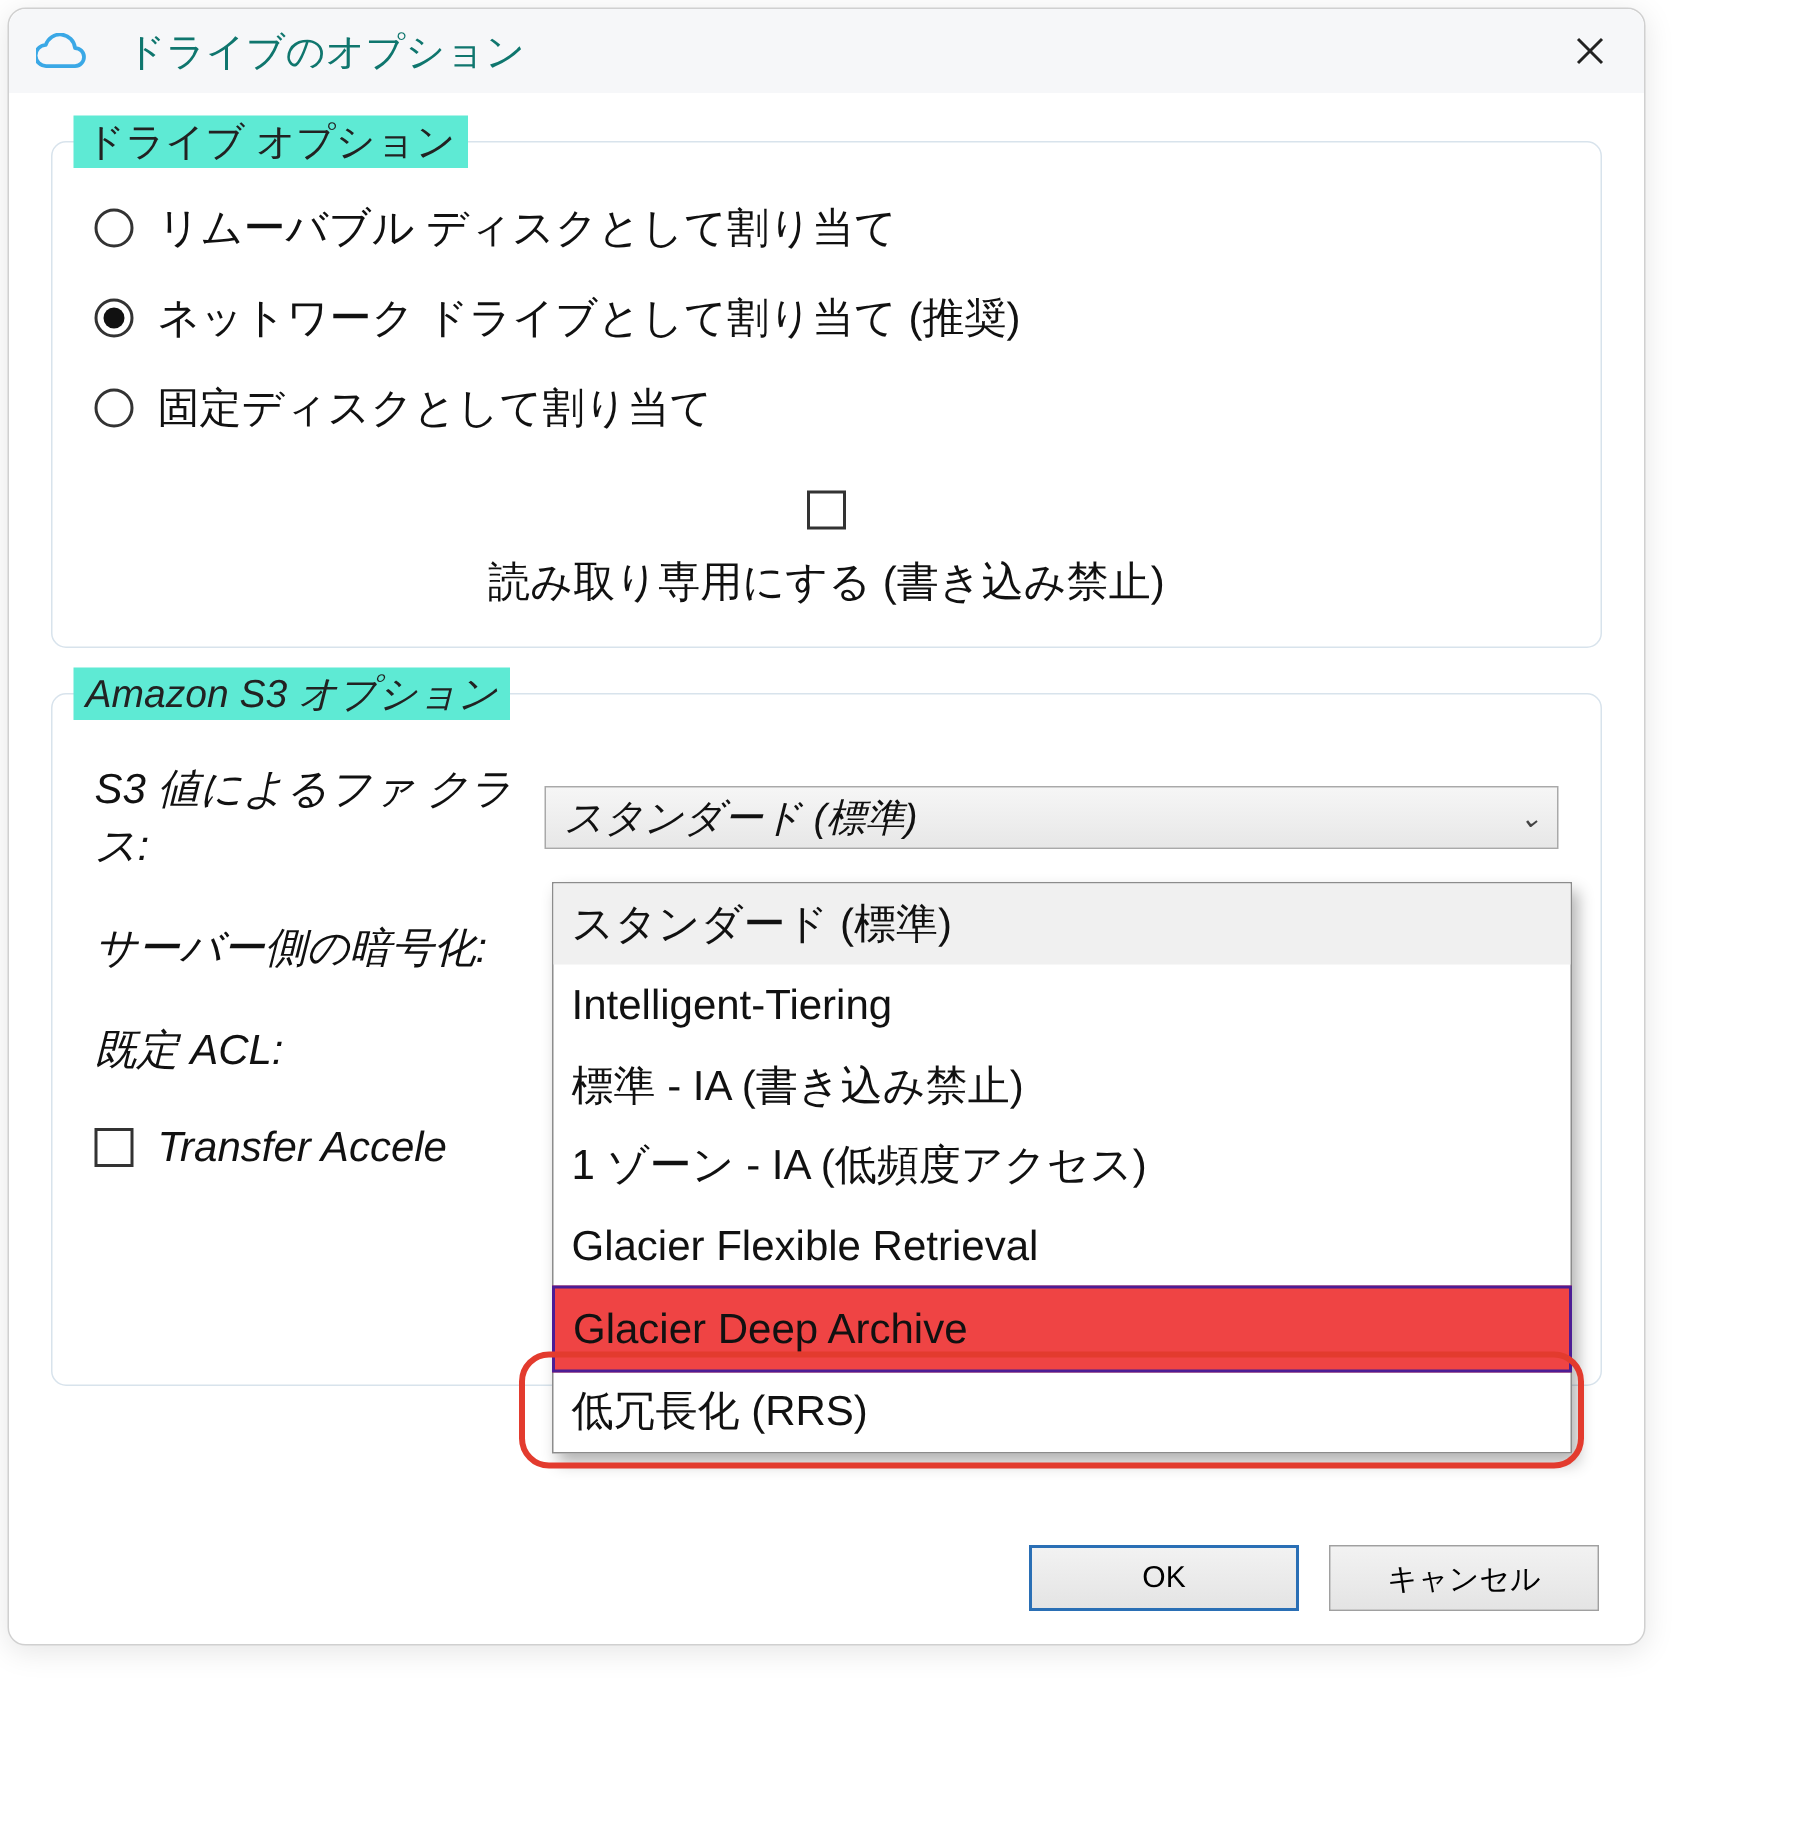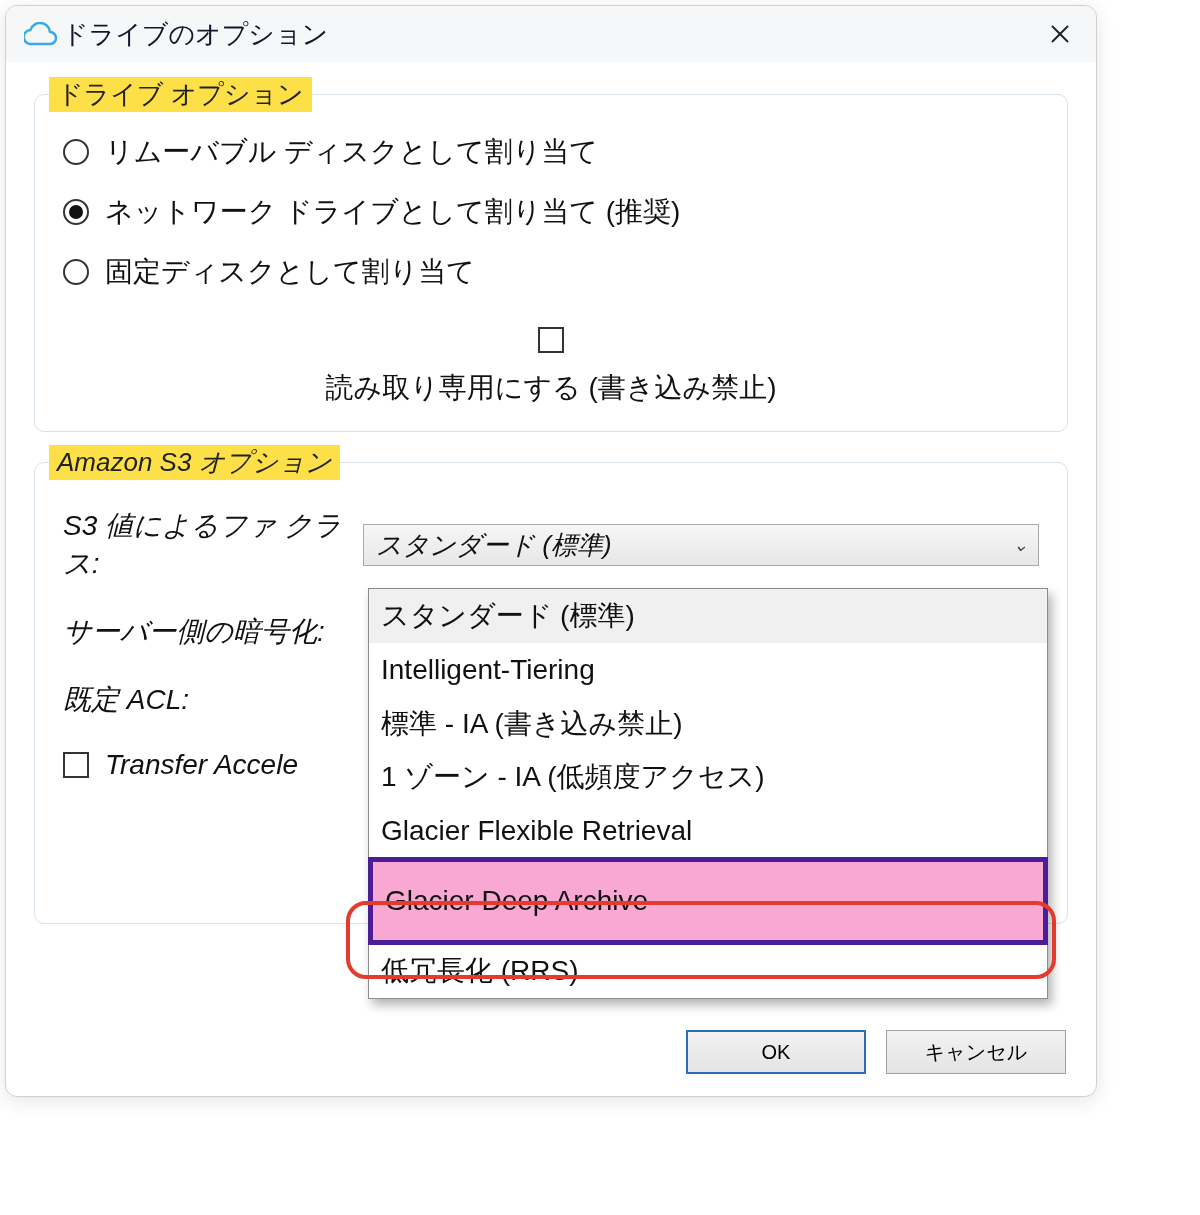--- a/index.html
+++ b/index.html
@@ -29,23 +29,23 @@
     border-top-left-radius: 12px;
     border-top-right-radius: 12px;
     display: flex;
     align-items: center;
     padding: 0 16px 0 18px;
     justify-content: space-between;
   }
   .titlebar-left {
     display: flex;
     align-items: center;
-    gap: 4px;
+    gap: 26px;
     font-size: 26px;
-    color: #0f172a;
+    color: #0f766e;
   }
   .cloud-icon svg { display: block; }
   .close-btn {
     font-size: 28px;
     font-weight: 300;
     width: 40px;
     height: 40px;
     display: flex;
     align-items: center;
     justify-content: center;
@@ -58,21 +58,21 @@
     border: 1px solid #d8e3ec;
     border-radius: 10px;
     padding: 28px 28px 24px 28px;
     position: relative;
     margin-bottom: 30px;
   }
   .legend {
     position: absolute;
     top: -18px;
     left: 14px;
-    background: #fde047;
+    background: #5eead4;
     padding: 0 8px;
     font-size: 26px;
     color: #222;
   }
   .radio-row, .check-row {
     display: flex;
     align-items: center;
     gap: 16px;
     margin: 10px 0 22px 0;
     font-size: 28px;
@@ -140,24 +140,24 @@
   .dropdown-item {
     padding: 8px 12px;
     font-size: 28px;
     color: #111;
     line-height: 1.35;
   }
   .dropdown-item.hover {
     background: #f0f0f0;
   }
   .dropdown-item.selected {
-    background: #f9a8d4;
-    border: 5px solid #4c1d95;
+    background: #ef4444;
+    border: 2px solid #4c1d95;
     margin: -1px;
-    padding: 20px 12px;
+    padding: 8px 12px;
   }
   .highlight-ring {
     position: absolute;
     border: 4px solid #e33b2e;
     border-radius: 20px;
     pointer-events: none;
     z-index: 200;
   }
   .button-row {
     position: absolute;

